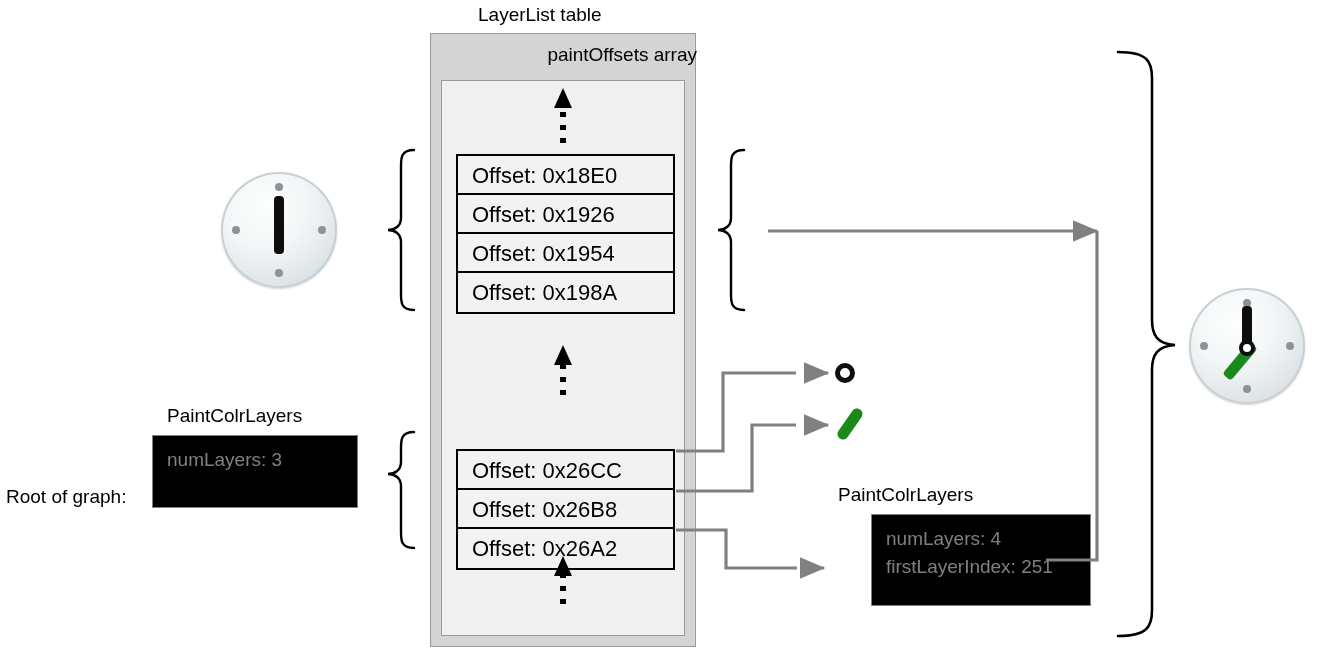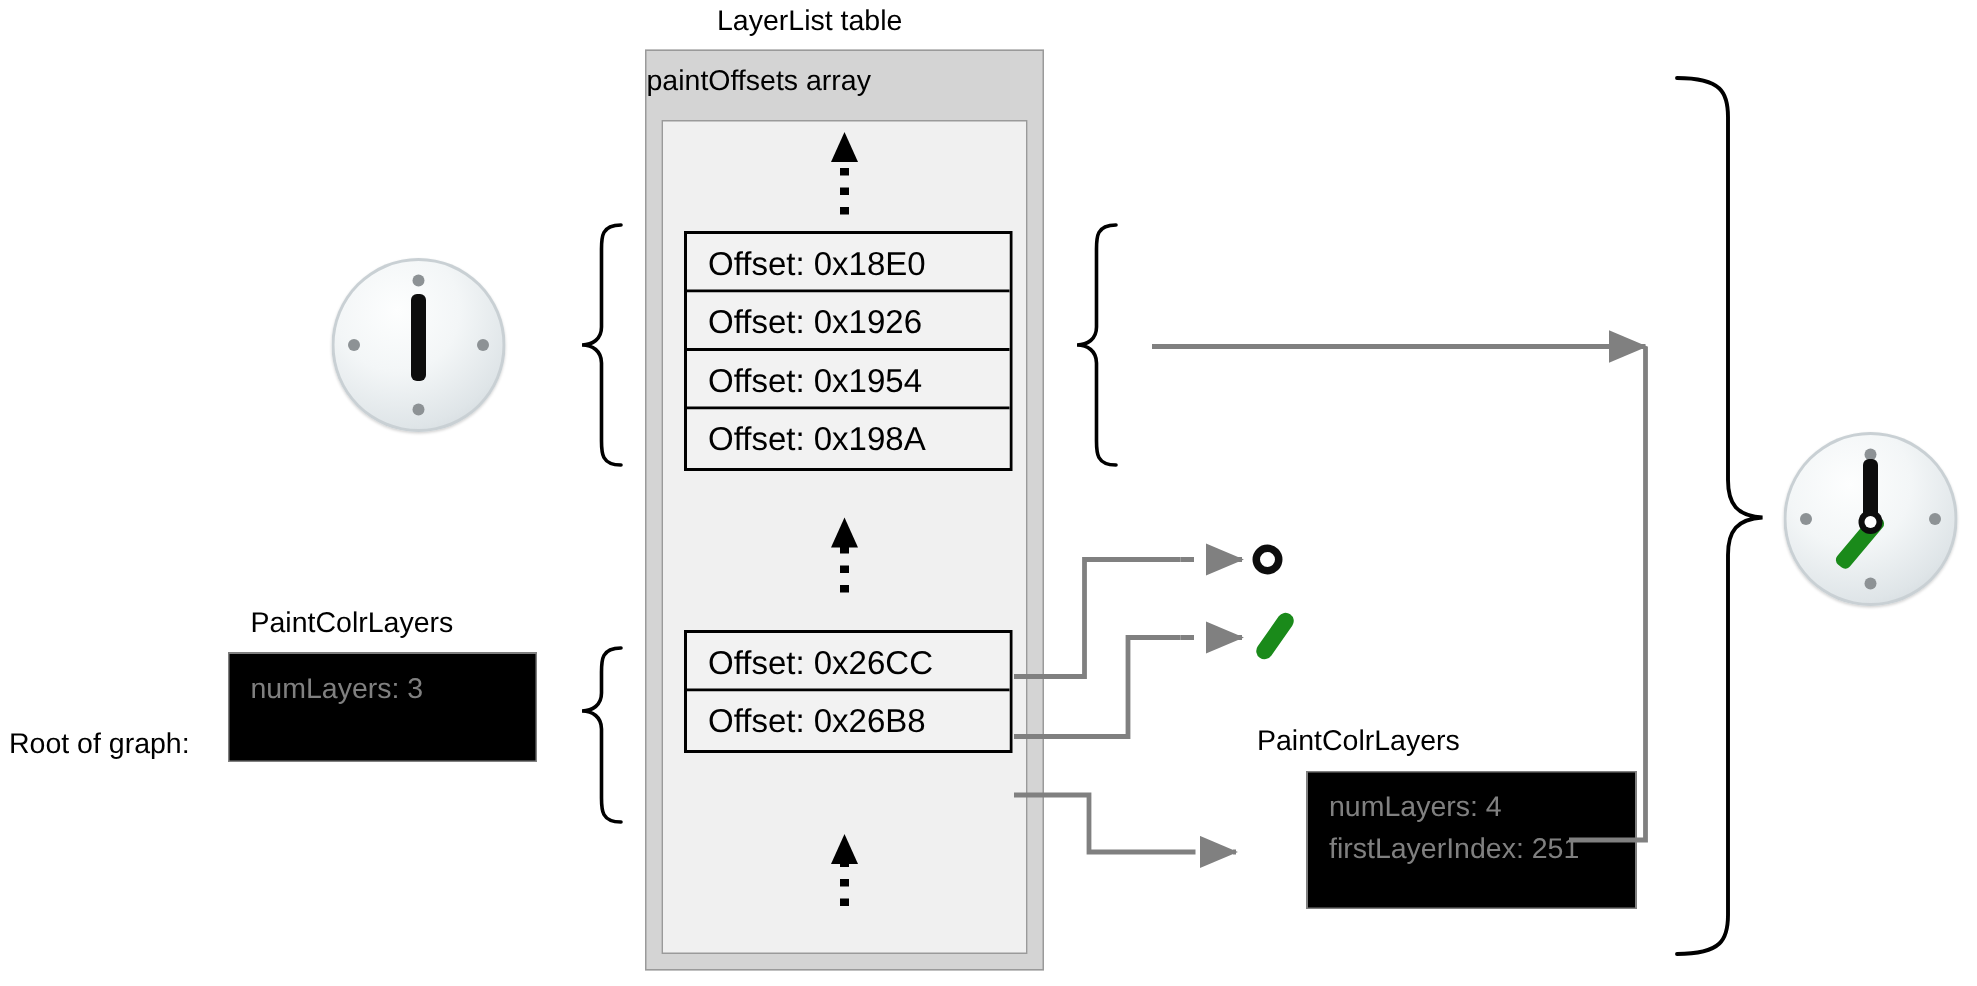--- a/index.html
+++ b/index.html
@@ -36,21 +36,21 @@
     left: 430px; top: 33px;
     width: 266px; height: 614px;
     background: #d4d4d4;
     border: 1px solid #9a9a9a;
     box-sizing: border-box;
   }
   #paintoffsets-title {
     position: absolute;
     left: 0; top: 10px;
     width: 266px;
-    text-align: left;
+    text-align: right;
     font-size: 19px;
     color: #000;
   }
   #paintoffsets-panel {
     position: absolute;
     left: 441px; top: 80px;
     width: 244px; height: 556px;
     background: #f0f0f0;
     border: 1px solid #9a9a9a;
     box-sizing: border-box;
@@ -58,21 +58,21 @@
 
   .offset-group {
     position: absolute;
     left: 456px;
     width: 219px;
     border: 2px solid #000000;
     box-sizing: border-box;
     background: #f2f2f2;
   }
   #offset-group-top { top: 154px; }
-  #offset-group-bottom { top: 420px; }
+  #offset-group-bottom { top: 449px; }
 
   .offset-row {
     height: 39px;
     line-height: 39px;
     padding-left: 14px;
     font-size: 22px;
     color: #000;
     border-bottom: 2px solid #000000;
     box-sizing: border-box;
     background: #f2f2f2;
@@ -146,20 +146,21 @@
 <div class="offset-group" id="offset-group-top">
   <div class="offset-row">Offset: 0x18E0</div>
   <div class="offset-row">Offset: 0x1926</div>
   <div class="offset-row">Offset: 0x1954</div>
   <div class="offset-row">Offset: 0x198A</div>
 </div>
 
 <div class="offset-group" id="offset-group-bottom">
   <div class="offset-row">Offset: 0x26CC</div>
   <div class="offset-row">Offset: 0x26B8</div>
+  <div class="offset-row">Offset: 0x26A2</div>
 </div>
 
 <div class="lbl" id="root-of-graph-label">Root of graph:</div>
 
 <div class="pcl-title" id="pcl-left-title">PaintColrLayers</div>
 <div class="pcl-box" id="pcl-left-box">
   <div class="row">numLayers: 3</div>
 </div>
 
 <div class="pcl-title" id="pcl-right-title">PaintColrLayers</div>

